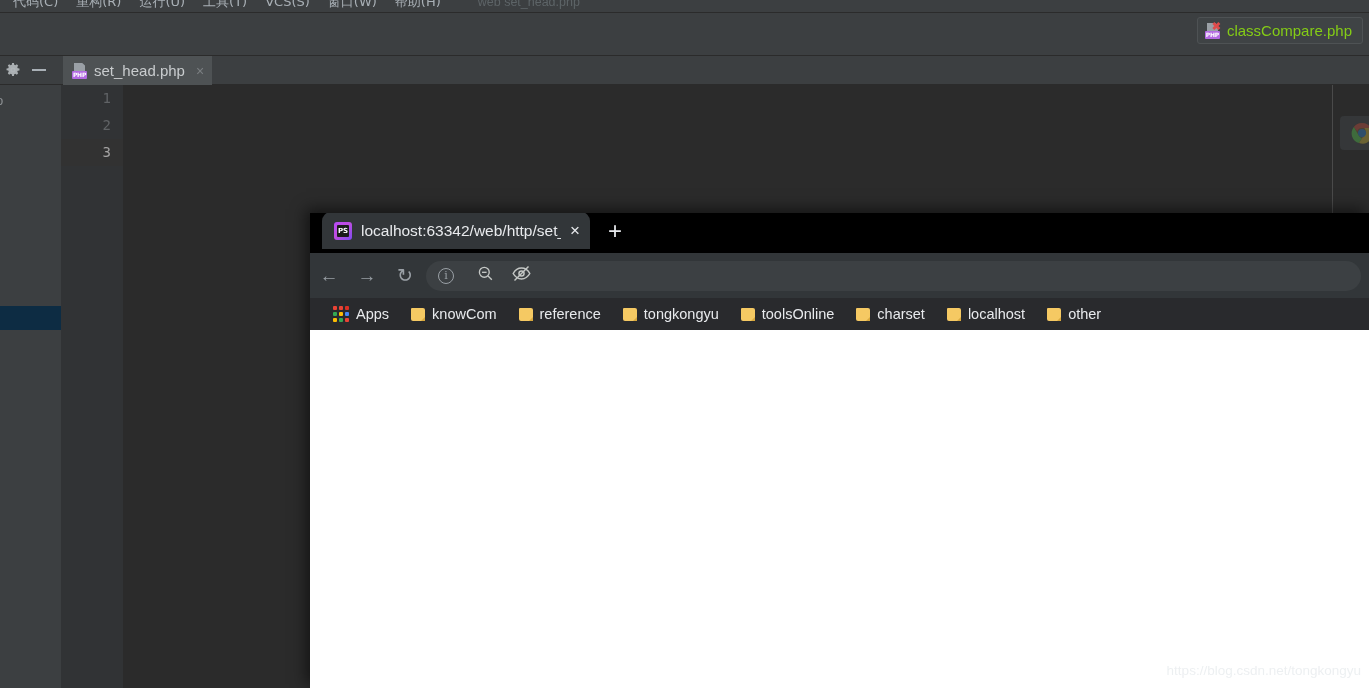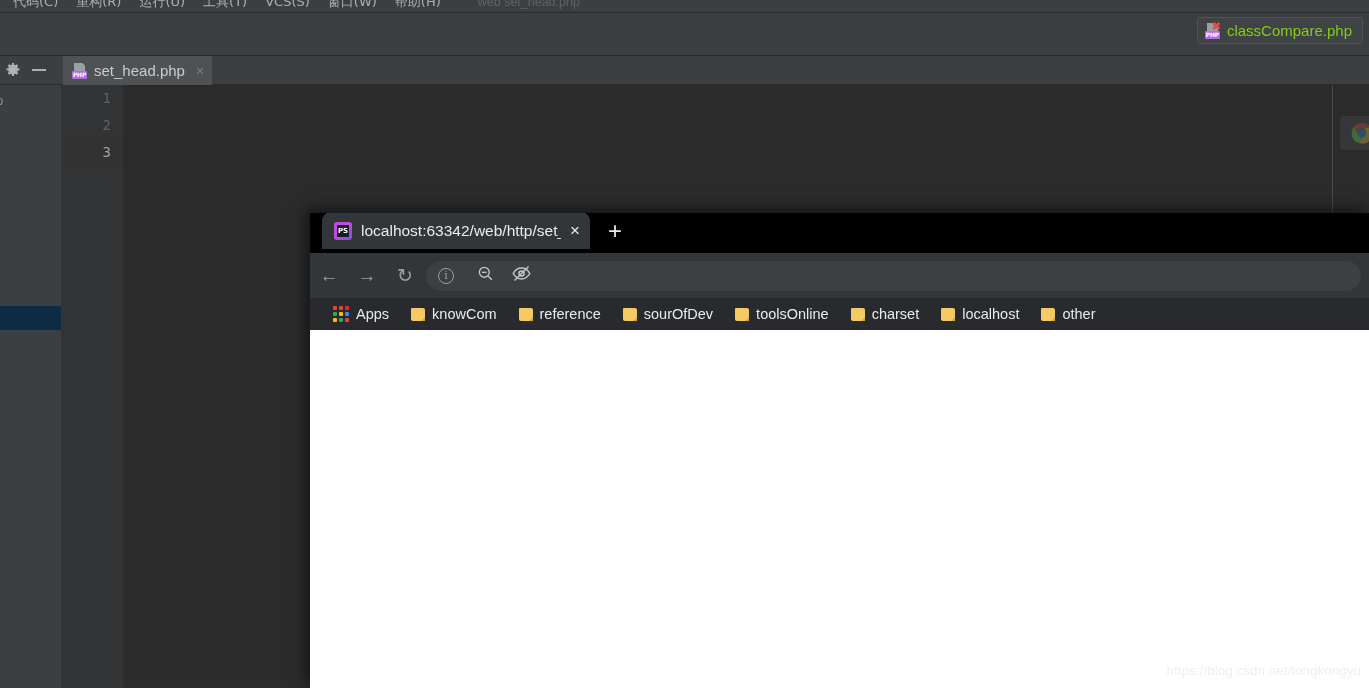--- a/index.html
+++ b/index.html
@@ -381,21 +381,21 @@
     <div class="bm">
       <span class="folder-icon"></span>
       <span class="bmlabel">knowCom</span>
     </div>
     <div class="bm">
       <span class="folder-icon"></span>
       <span class="bmlabel">reference</span>
     </div>
     <div class="bm">
       <span class="folder-icon"></span>
-      <span class="bmlabel">sourOfDev</span>
+      <span class="bmlabel">tongkongyu</span>
     </div>
     <div class="bm">
       <span class="folder-icon"></span>
       <span class="bmlabel">toolsOnline</span>
     </div>
     <div class="bm">
       <span class="folder-icon"></span>
       <span class="bmlabel">charset</span>
     </div>
     <div class="bm">

